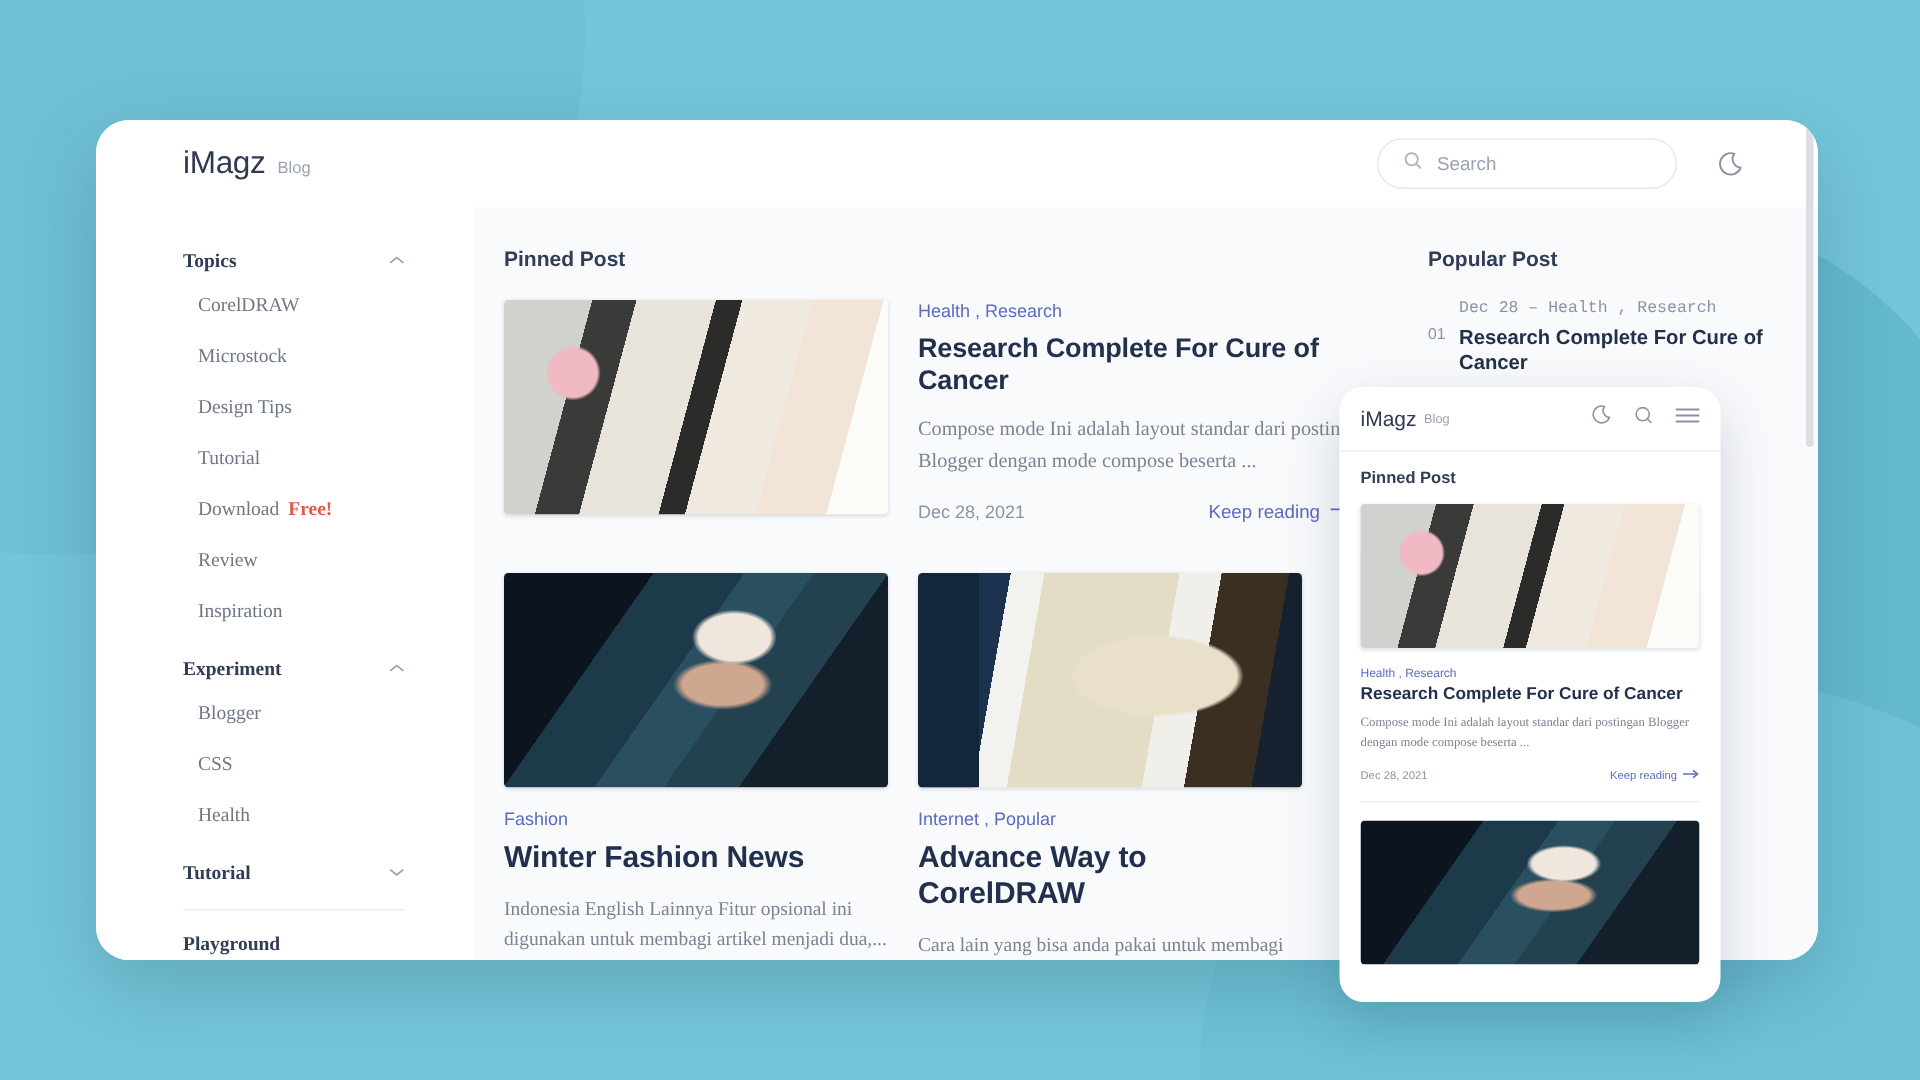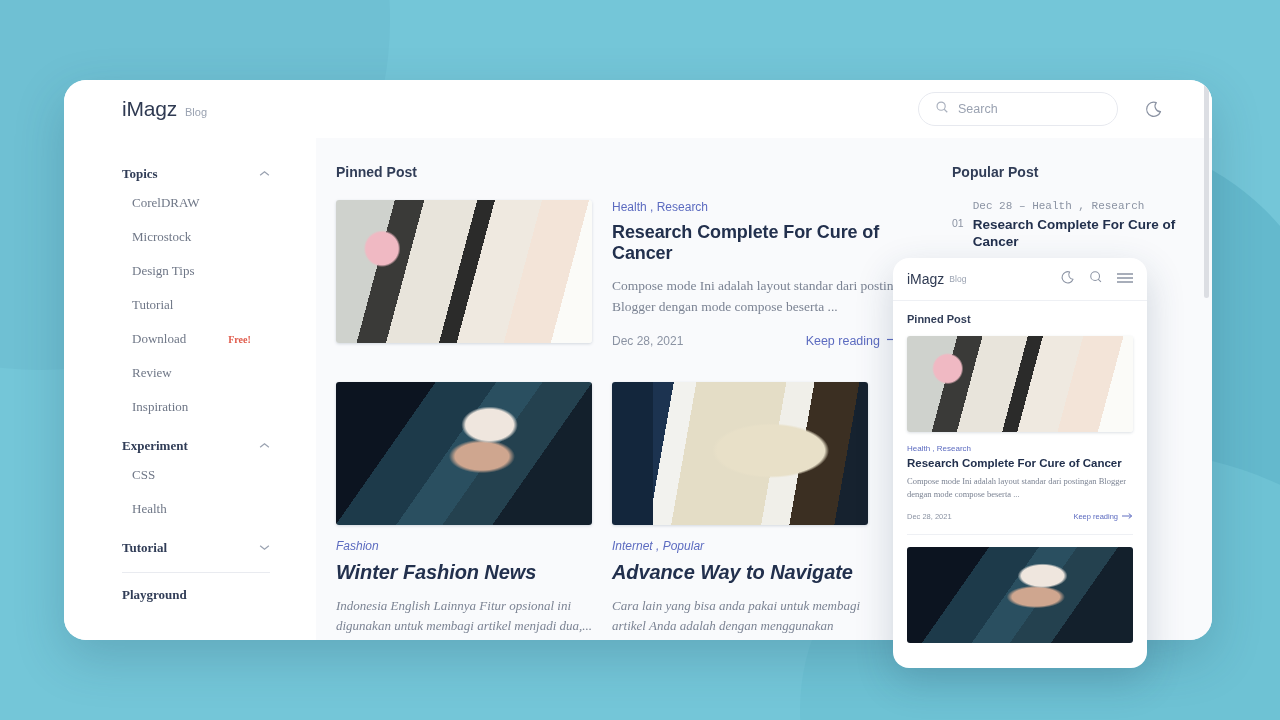--- a/index.html
+++ b/index.html
@@ -127,24 +127,23 @@
   }
   .side-link {
     font-size: 13px;
     color: #6f7787;
     padding: 9px 0 9px 10px;
     display: flex;
     align-items: center;
     gap: 6px;
   }
   .badge-free {
-    font-size: 10px;
+    font-size: 13px;
     font-weight: bold;
     color: #e05a4a;
-    margin-left: 36px;
   }
   .side-divider {
     height: 1px;
     background: #e9ebf0;
     margin: 16px 0 14px 0;
   }
   .side-spacer { height: 14px; }
 
   
   .main {
@@ -215,21 +214,21 @@
     align-items: center;
     gap: 7px;
     padding-right: 26px;
   }
 
   
   .grid2 {
     display: flex;
     gap: 20px;
   }
-  .card2 { width: 256px; font-style: italic; }
+  .card2 { width: 256px; }
   .card2 .thumb { margin-bottom: 14px; }
   .card2 .post-title { font-size: 20px; margin-bottom: 11px; }
   .card2 .excerpt { font-size: 13px; margin-bottom: 0; }
 
   
   .rightcol {
     width: 284px;
     flex: 0 0 284px;
     background: #f9fafc;
     padding: 26px 24px 0 24px;
@@ -434,20 +433,23 @@
 
       <div class="side-spacer"></div>
 
       <div class="side-group">
         <span class="side-group-title">Experiment</span>
         <span class="chev">
           <svg width="11" height="7" viewBox="0 0 12 8" fill="none" stroke="#9aa2b1" stroke-width="1.4">
               <polyline points="1,6 6,2 11,6"></polyline>
             </svg>
         </span>
+      </div>
+      <div class="side-link">
+        <span>Blogger</span>
       </div>
       <div class="side-link">
         <span>CSS</span>
       </div>
       <div class="side-link">
         <span>Health</span>
       </div>
 
       <div class="side-spacer"></div>
 
@@ -494,21 +496,21 @@
       <div class="grid2">
         <div class="card2">
           <div class="thumb img-winter"></div>
           <div class="cats">Fashion</div>
           <div class="post-title">Winter Fashion News</div>
           <div class="excerpt">Indonesia English Lainnya Fitur opsional ini digunakan untuk membagi artikel menjadi dua,...</div>
         </div>
         <div class="card2">
           <div class="thumb img-nav"></div>
           <div class="cats">Internet , Popular</div>
-          <div class="post-title">Advance Way to Navigate</div>
+          <div class="post-title">Advance Way to CorelDRAW</div>
           <div class="excerpt">Cara lain yang bisa anda pakai untuk membagi artikel Anda adalah dengan menggunakan Split...</div>
         </div>
       </div>
     </div>
 
     <div class="rightcol">
       <div class="section-title">Popular Post</div>
       <div class="pop-item">
         <span class="pop-num">01</span>
         <div>

